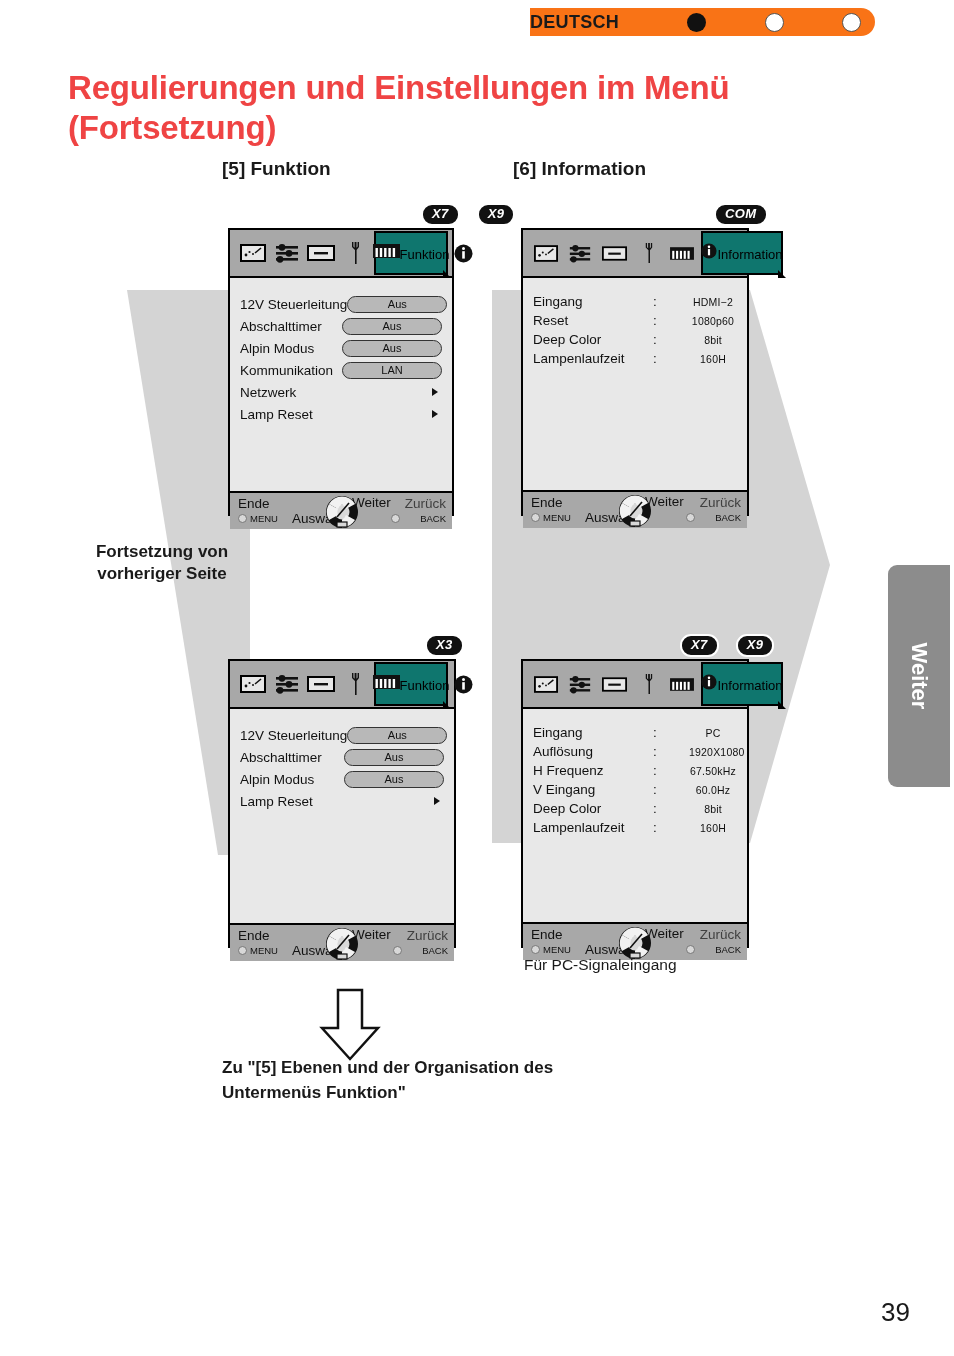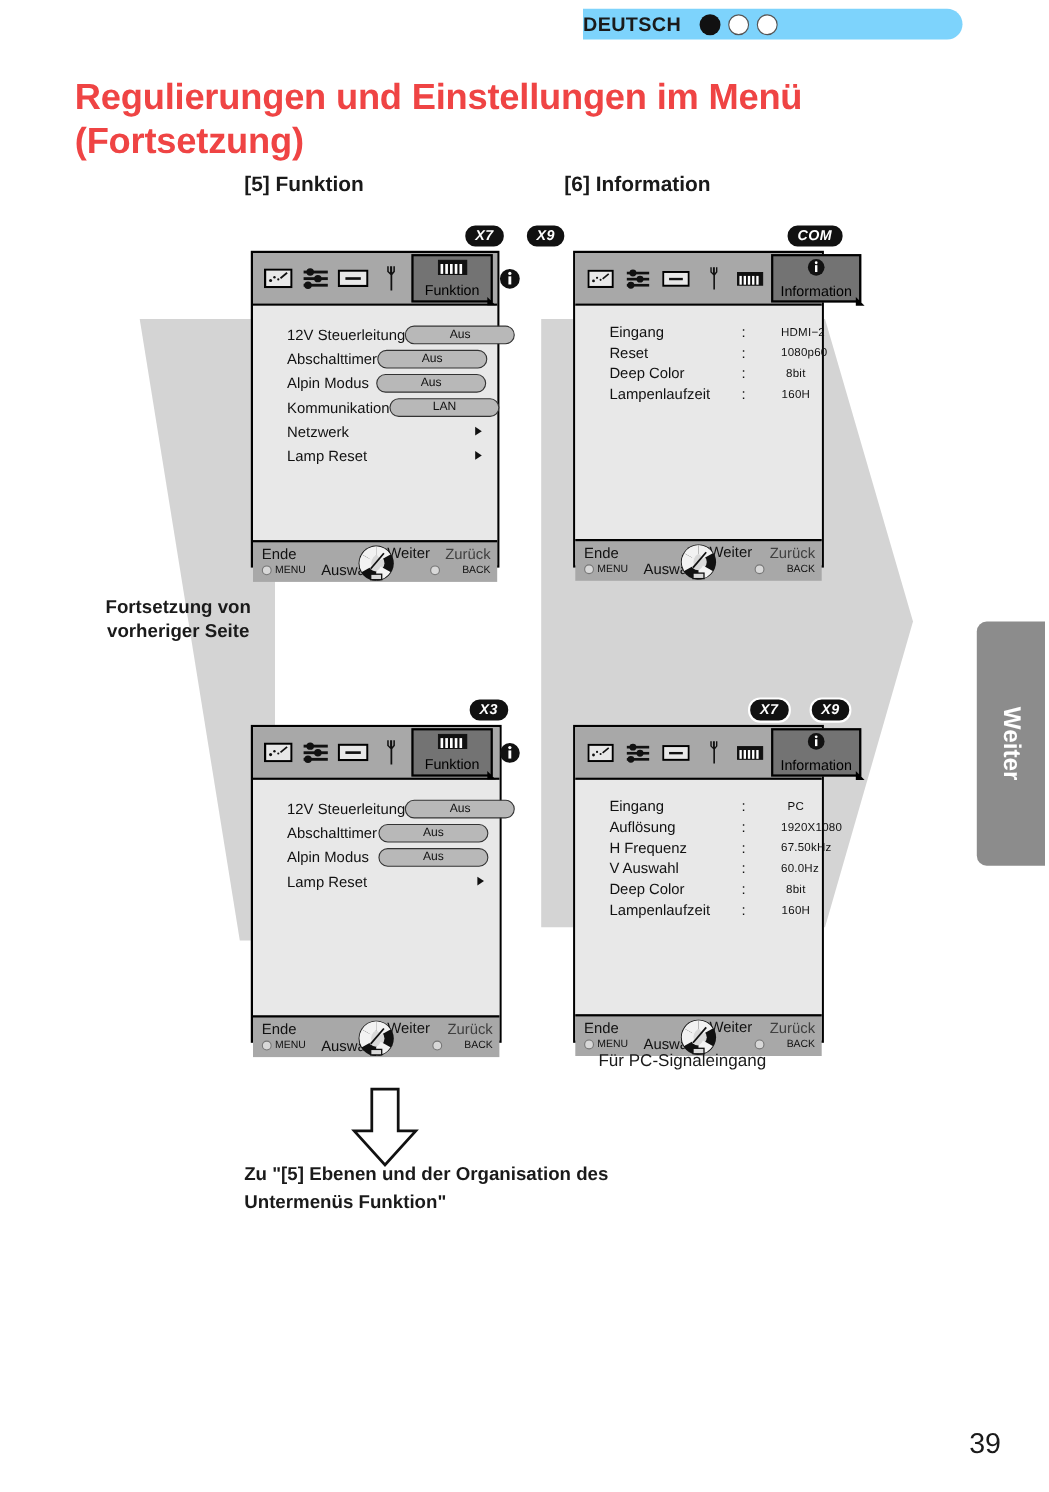--- a/index.html
+++ b/index.html
@@ -16,25 +16,25 @@
     overflow: hidden;
   }
 
   
   #lang-bar {
     position: absolute;
     top: 8px;
     left: 530px;
     width: 345px;
     height: 28px;
-    background: #7dd3fc;
+    background: #f97316;
     border-radius: 0 14px 14px 0;
     display: flex;
     align-items: center;
-    justify-content: flex-start;
+    justify-content: space-between;
     padding-right: 14px;
     box-sizing: border-box;
   }
   #lang-label {
     font-size: 18px;
     font-weight: bold;
     color: #1a1a1a;
     letter-spacing: .3px;
     margin-right: 10px;
   }
@@ -117,26 +117,26 @@
   }
   .tab-icon {
     display: flex;
     align-items: center;
     justify-content: center;
     width: 34px;
     height: 34px;
     flex: none;
   }
   .tab-active {
-    background: #737373;
+    background: #0f766e;
     border: 2px solid #000;
     height: 44px;
     min-width: 74px;
     display: flex;
-    flex-direction: column;
+    flex-direction: row;
     align-items: center;
     justify-content: center;
     box-sizing: border-box;
     position: relative;
     padding: 0 4px;
     margin-left: 2px;
   }
   .tab-active .tab-label {
     font-size: 13px;
     line-height: 1;
@@ -158,21 +158,20 @@
     display: flex;
     align-items: center;
     justify-content: center;
     width: 22px; height: 22px;
     flex: none;
   }
 
   .osd-body {
     position: relative;
     background: #e8e8e8;
-    padding-left: 21px;
   }
 
   
   .fn-row {
     display: flex;
     align-items: center;
     height: 22px;
     margin: 0 0 0 0;
     padding: 0 10px 0 10px;
   }
@@ -309,21 +308,20 @@
     white-space: nowrap;
   }
 
   
   #pc-caption {
     position: absolute;
     left: 524px;
     top: 956px;
     font-size: 15.5px;
     color: #1a1a1a;
-    margin-left: 20px;
   }
   #down-arrow {
     position: absolute;
     left: 312px;
     top: 988px;
     width: 76px;
     height: 74px;
   }
   #bottom-note {
     position: absolute;
@@ -764,21 +762,21 @@
       <span class="info-label">Auflösung</span>
       <span class="info-colon">:</span>
       <span class="info-value">1920X1080</span>
     </div>
     <div class="info-row">
       <span class="info-label">H Frequenz</span>
       <span class="info-colon">:</span>
       <span class="info-value">67.50kHz</span>
     </div>
     <div class="info-row">
-      <span class="info-label">V Auswahl</span>
+      <span class="info-label">V Eingang</span>
       <span class="info-colon">:</span>
       <span class="info-value">60.0Hz</span>
     </div>
     <div class="info-row">
       <span class="info-label">Deep Color</span>
       <span class="info-colon">:</span>
       <span class="info-value">8bit</span>
     </div>
     <div class="info-row">
       <span class="info-label">Lampenlaufzeit</span>

